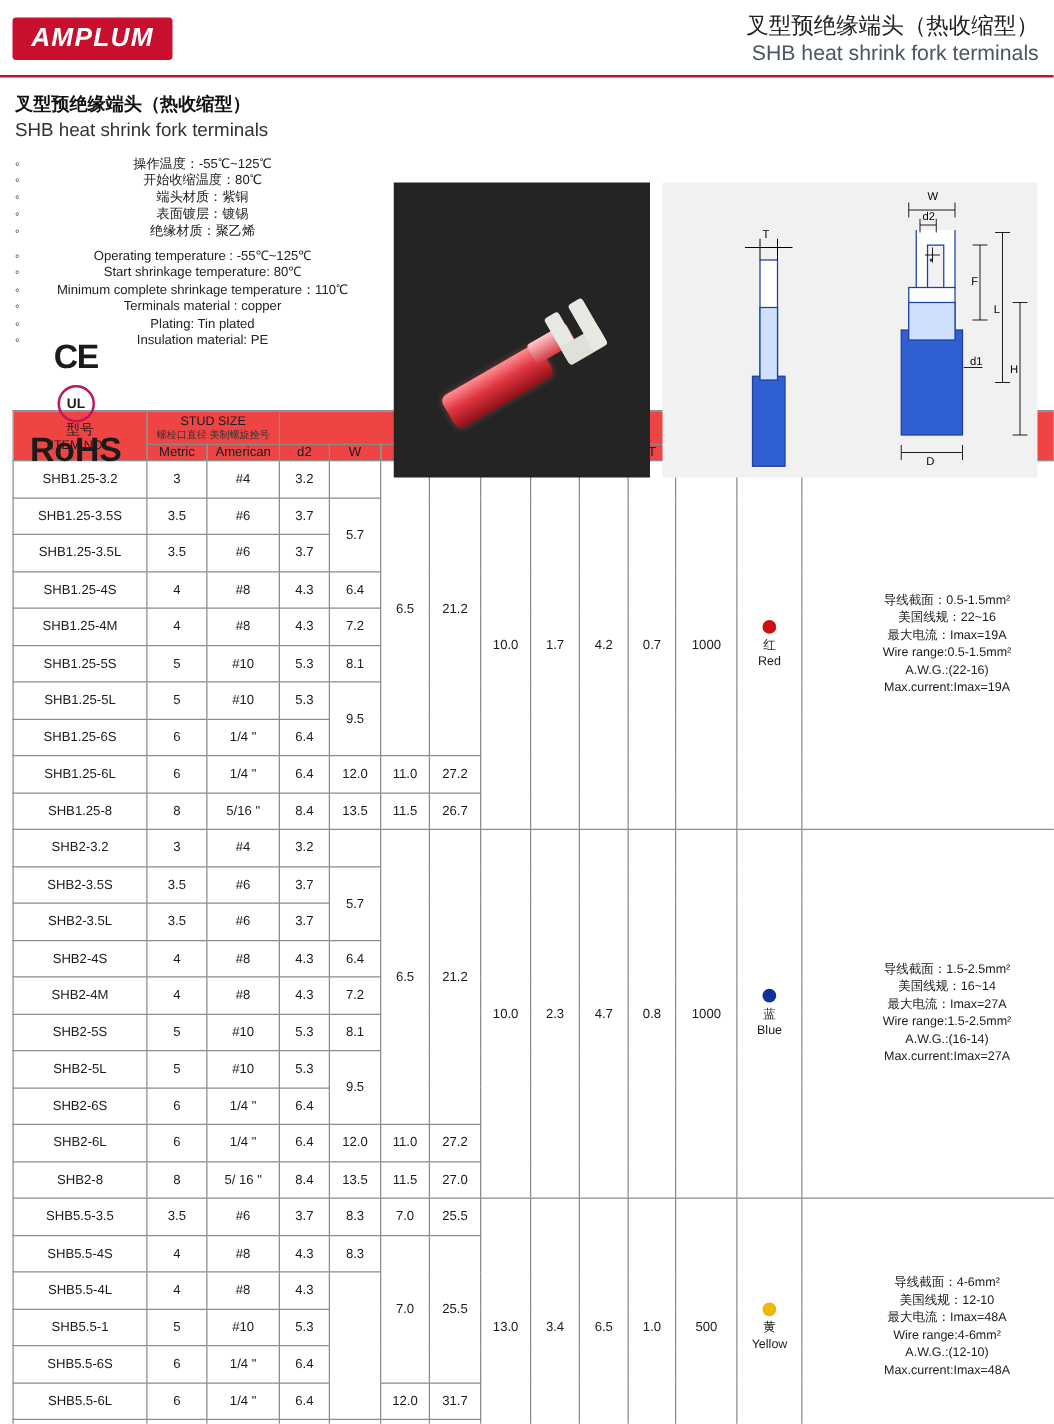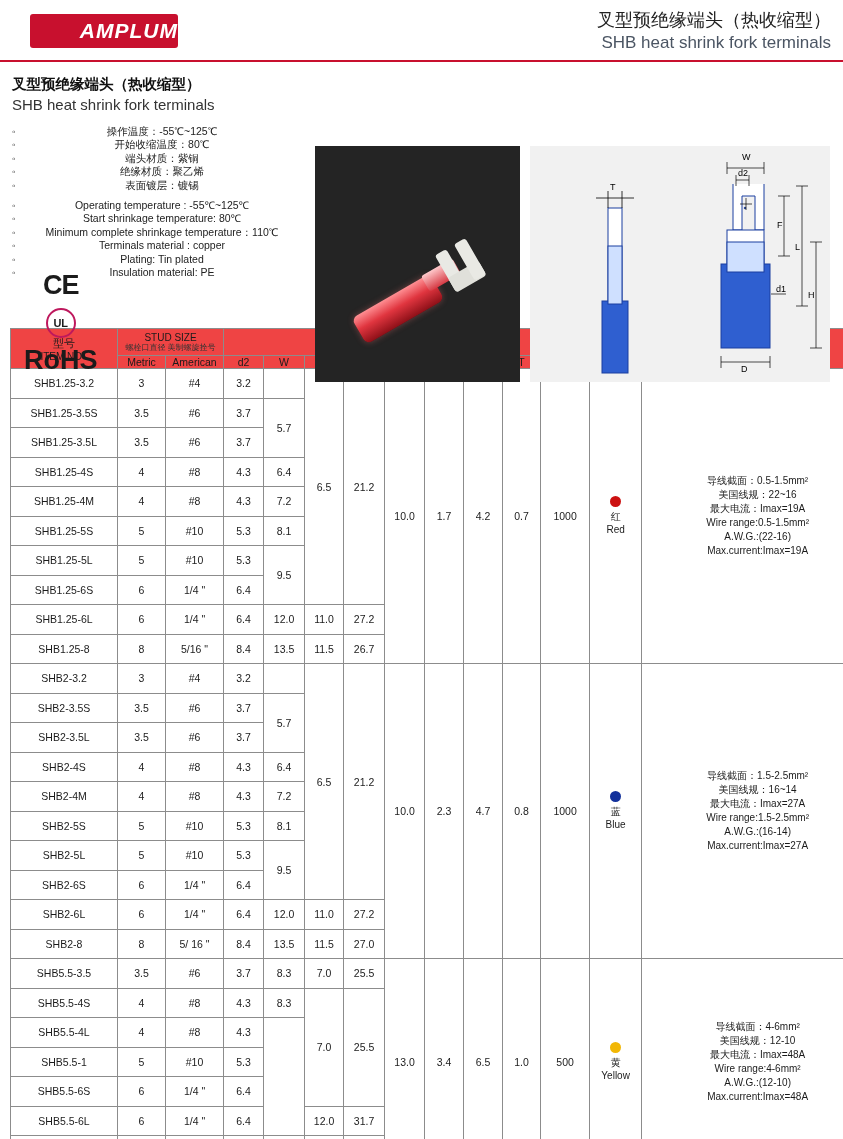--- a/index.html
+++ b/index.html
@@ -14,24 +14,24 @@
   
   .header{
     position:relative;
     height:62px;
     border-bottom:2px solid #c8102e;
     padding:0 8px;
     box-sizing:border-box;
   }
   .logo{
     position:absolute;left:10px;top:14px;
-    width:148px;height:34px;
+    width:128px;height:34px;
     background:#c8102e;
     border-radius:3px;
-    display:flex;align-items:center;justify-content:flex-end;margin-left:20px;
+    display:flex;align-items:center;justify-content:center;
   }
   .logo-text{
     color:#fff;font-weight:bold;font-size:21px;letter-spacing:1px;
     font-family:"Liberation Sans", sans-serif;
     font-style:italic;
   }
   .header-titles{
     position:absolute;right:12px;top:8px;text-align:right;
   }
   .header-cn{font-size:18px;color:#222;line-height:24px;}
@@ -151,22 +151,22 @@
 <div class="top">
 
   <div class="info">
     <h2>叉型预绝缘端头（热收缩型）</h2>
     <h3>SHB heat shrink fork terminals</h3>
 
     <ul class="spec-list">
       <li>操作温度：-55℃~125℃</li>
       <li>开始收缩温度：80℃</li>
       <li>端头材质：紫铜</li>
+      <li>表面镀层：镀锡</li>
       <li>绝缘材质：聚乙烯</li>
-      <li>表面镀层：镀锡</li>
     </ul>
     <div class="spec-gap"></div>
     <ul class="spec-list">
       <li>Operating temperature : -55℃~125℃</li>
       <li>Start shrinkage temperature:  80℃</li>
       <li>Minimum complete shrinkage temperature：110℃</li>
       <li>Terminals material : copper</li>
       <li>Plating: Tin plated</li>
       <li>Insulation material: PE</li>
     </ul>

